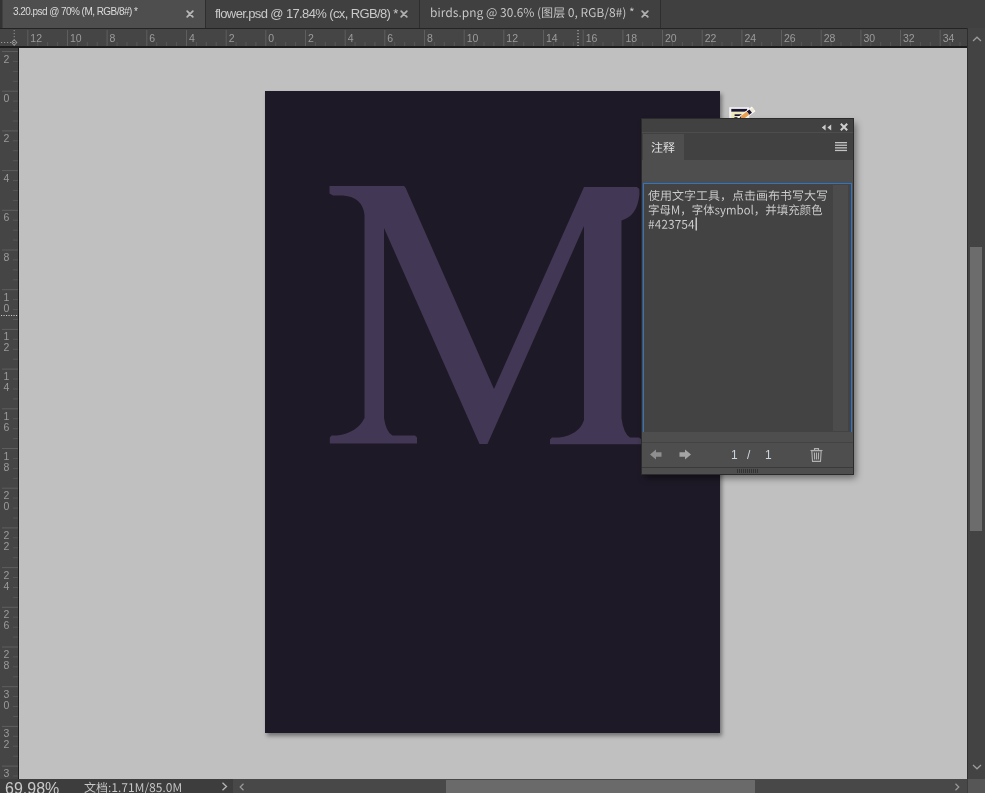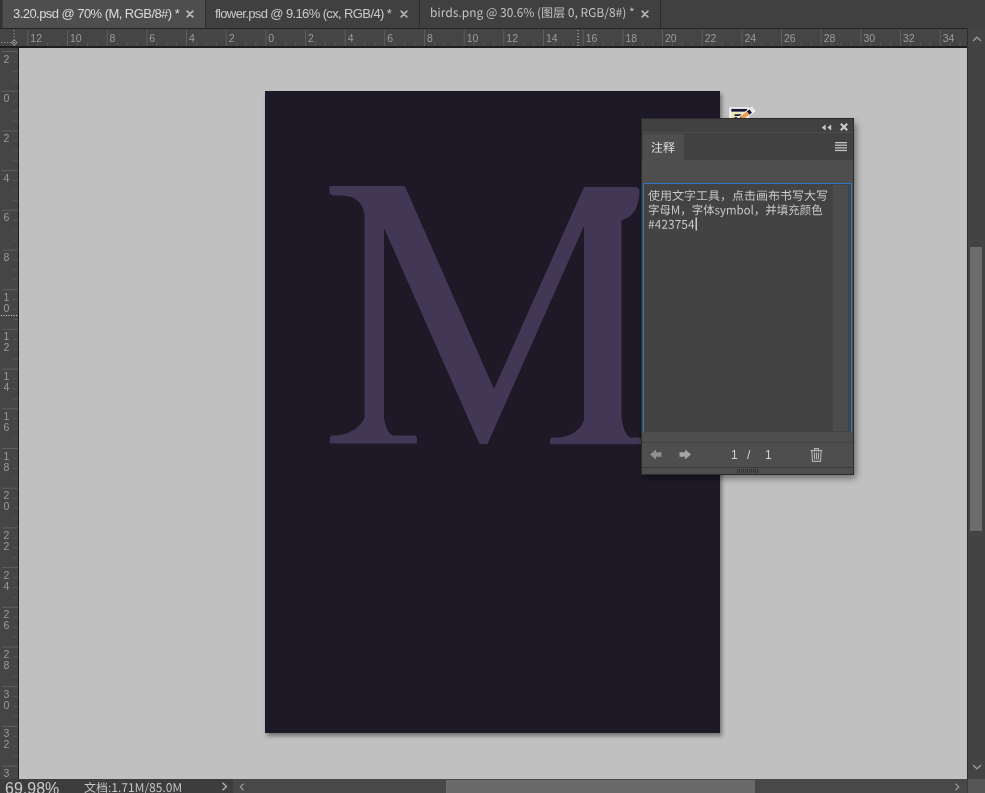--- a/index.html
+++ b/index.html
@@ -7,22 +7,22 @@
 </style></head><body>
 
 <div class="ab" style="left:0;top:0;width:985px;height:28px;background:#404040"></div>
 <div class="ab" style="left:3px;top:0;width:202px;height:28px;background:#4e4e4e"></div>
 <div class="ab" style="left:206px;top:0;width:213px;height:28px;background:#404040"></div>
 <div class="ab" style="left:421px;top:0;width:239px;height:28px;background:#404040"></div>
 <div class="ab" style="left:205px;top:0;width:1.3px;height:28px;background:#2e2e2e"></div>
 <div class="ab" style="left:419px;top:0;width:1.3px;height:28px;background:#2e2e2e"></div>
 <div class="ab" style="left:659.5px;top:0;width:1.3px;height:28px;background:#2e2e2e"></div>
 <div class="ab" style="left:0;top:0;width:2px;height:28px;background:#333333"></div>
-<div class="ab" style="left:13px;top:6px;font-size:13px;color:#dadada;letter-spacing:-0.55px">3.20.psd @ 70% (M, RGB/8#) *</div>
-<div class="ab" style="left:215px;top:6px;font-size:13px;color:#c9c9c9;letter-spacing:-0.62px">flower.psd @ 9.16% (cx, RGB/4) *</div>
+<div class="ab" style="left:13px;top:6px;font-size:10px;color:#dadada;letter-spacing:-0.55px">3.20.psd @ 70% (M, RGB/8#) *</div>
+<div class="ab" style="left:215px;top:6px;font-size:13px;color:#c9c9c9;letter-spacing:-0.62px">flower.psd @ 17.84% (cx, RGB/8) *</div>
 <svg class="ab" style="left:430px;top:5px" width="205" height="18" viewBox="0 0 205 18">
     <path fill="#c9c9c9" d="M3.97 12.15C5.46 12.15 6.80 10.87 6.80 8.64C6.80 6.62 5.89 5.31 4.21 5.31C3.48 5.31 2.76 5.72 2.16 6.22L2.20 5.06V2.44H1.10V12.0H1.98L2.07 11.32H2.12C2.68 11.84 3.37 12.15 3.97 12.15ZM3.79 11.23C3.36 11.23 2.77 11.06 2.20 10.56V7.12C2.82 6.55 3.39 6.24 3.93 6.24C5.18 6.24 5.66 7.2 5.66 8.65C5.66 10.26 4.87 11.23 3.79 11.23Z M8.52 12.0H9.62V5.48H8.52ZM9.07 4.14C9.50 4.14 9.80 3.85 9.80 3.40C9.80 2.98 9.50 2.69 9.07 2.69C8.64 2.69 8.35 2.98 8.35 3.40C8.35 3.85 8.64 4.14 9.07 4.14Z M11.82 12.0H12.92V7.81C13.35 6.70 14.01 6.3 14.55 6.3C14.83 6.3 14.97 6.33 15.19 6.40L15.39 5.46C15.19 5.35 14.98 5.31 14.70 5.31C13.98 5.31 13.30 5.84 12.85 6.67H12.82L12.72 5.48H11.82Z M18.69 12.15C19.47 12.15 20.17 11.73 20.67 11.23H20.71L20.80 12.0H21.70V2.44H20.60V4.95L20.66 6.07C20.08 5.60 19.59 5.31 18.82 5.31C17.34 5.31 16.00 6.63 16.00 8.74C16.00 10.92 17.06 12.15 18.69 12.15ZM18.93 11.23C17.79 11.23 17.13 10.30 17.13 8.73C17.13 7.24 17.97 6.24 19.02 6.24C19.56 6.24 20.06 6.43 20.60 6.92V10.34C20.06 10.94 19.53 11.23 18.93 11.23Z M25.62 12.15C27.15 12.15 27.98 11.28 27.98 10.22C27.98 8.98 26.95 8.60 26.00 8.24C25.27 7.96 24.6 7.72 24.6 7.11C24.6 6.6 24.98 6.16 25.81 6.16C26.38 6.16 26.84 6.42 27.28 6.74L27.81 6.06C27.32 5.65 26.60 5.31 25.8 5.31C24.37 5.31 23.55 6.13 23.55 7.16C23.55 8.28 24.54 8.71 25.45 9.04C26.17 9.31 26.94 9.62 26.94 10.28C26.94 10.84 26.52 11.30 25.65 11.30C24.87 11.30 24.3 10.99 23.72 10.52L23.19 11.25C23.80 11.77 24.69 12.15 25.62 12.15Z M30.09 12.15C30.52 12.15 30.88 11.82 30.88 11.32C30.88 10.82 30.52 10.48 30.09 10.48C29.65 10.48 29.30 10.82 29.30 11.32C29.30 11.82 29.65 12.15 30.09 12.15Z M32.86 14.74H33.97V12.54L33.93 11.4C34.52 11.89 35.14 12.15 35.73 12.15C37.22 12.15 38.56 10.87 38.56 8.64C38.56 6.62 37.65 5.31 35.97 5.31C35.22 5.31 34.48 5.74 33.9 6.24H33.87L33.76 5.48H32.86ZM35.55 11.23C35.12 11.23 34.54 11.06 33.97 10.56V7.12C34.59 6.55 35.16 6.24 35.7 6.24C36.94 6.24 37.42 7.2 37.42 8.65C37.42 10.26 36.63 11.23 35.55 11.23Z M40.30 12.0H41.41V7.27C42.06 6.61 42.51 6.27 43.18 6.27C44.05 6.27 44.42 6.79 44.42 8.01V12.0H45.51V7.87C45.51 6.21 44.89 5.31 43.52 5.31C42.63 5.31 41.95 5.80 41.34 6.43H41.31L41.20 5.48H40.30Z M49.82 15.0C51.84 15.0 53.12 13.95 53.12 12.74C53.12 11.66 52.35 11.19 50.85 11.19H49.57C48.69 11.19 48.43 10.89 48.43 10.48C48.43 10.12 48.61 9.91 48.85 9.70C49.14 9.85 49.5 9.93 49.81 9.93C51.15 9.93 52.2 9.06 52.2 7.66C52.2 7.10 51.98 6.62 51.67 6.32H53.00V5.48H50.73C50.50 5.38 50.18 5.31 49.81 5.31C48.50 5.31 47.37 6.21 47.37 7.64C47.37 8.42 47.79 9.06 48.22 9.39V9.44C47.88 9.68 47.50 10.11 47.50 10.65C47.50 11.17 47.76 11.52 48.09 11.72V11.78C47.48 12.15 47.13 12.69 47.13 13.26C47.13 14.37 48.24 15.0 49.82 15.0ZM49.81 9.19C49.06 9.19 48.43 8.59 48.43 7.64C48.43 6.68 49.05 6.12 49.81 6.12C50.59 6.12 51.20 6.68 51.20 7.64C51.20 8.59 50.56 9.19 49.81 9.19ZM49.98 14.24C48.79 14.24 48.09 13.8 48.09 13.10C48.09 12.73 48.28 12.33 48.75 12.0C49.04 12.07 49.35 12.09 49.59 12.09H50.72C51.58 12.09 52.04 12.31 52.04 12.92C52.04 13.59 51.24 14.24 49.98 14.24Z M61.36 14.07C62.30 14.07 63.14 13.86 63.92 13.39L63.62 12.74C63.03 13.09 62.28 13.34 61.45 13.34C59.17 13.34 57.45 11.85 57.45 9.24C57.45 6.10 59.77 4.06 62.16 4.06C64.59 4.06 65.88 5.65 65.88 7.82C65.88 9.55 64.92 10.59 64.06 10.59C63.33 10.59 63.07 10.08 63.33 9.01L63.86 6.33H63.14L62.98 6.88H62.96C62.71 6.44 62.35 6.22 61.89 6.22C60.32 6.22 59.30 7.92 59.30 9.33C59.30 10.56 60.01 11.24 60.92 11.24C61.52 11.24 62.12 10.83 62.55 10.32H62.59C62.67 11.00 63.24 11.34 63.97 11.34C65.18 11.34 66.64 10.11 66.64 7.77C66.64 5.13 64.94 3.33 62.25 3.33C59.25 3.33 56.65 5.68 56.65 9.27C56.65 12.40 58.75 14.07 61.36 14.07ZM61.14 10.48C60.6 10.48 60.19 10.14 60.19 9.27C60.19 8.25 60.85 6.99 61.89 6.99C62.26 6.99 62.50 7.14 62.76 7.56L62.38 9.68C61.92 10.24 61.51 10.48 61.14 10.48Z M73.17 12.15C74.74 12.15 76.00 11.22 76.00 9.64C76.00 8.43 75.18 7.66 74.14 7.41V7.35C75.08 7.03 75.70 6.31 75.70 5.24C75.70 3.85 74.62 3.04 73.14 3.04C72.13 3.04 71.35 3.49 70.69 4.09L71.28 4.78C71.78 4.28 72.39 3.93 73.10 3.93C74.02 3.93 74.59 4.48 74.59 5.32C74.59 6.27 73.98 7.00 72.15 7.00V7.84C74.19 7.84 74.89 8.54 74.89 9.61C74.89 10.62 74.16 11.24 73.10 11.24C72.10 11.24 71.44 10.76 70.93 10.23L70.36 10.94C70.94 11.58 71.80 12.15 73.17 12.15Z M80.01 12.15C81.68 12.15 82.75 10.64 82.75 7.57C82.75 4.52 81.68 3.04 80.01 3.04C78.33 3.04 77.28 4.52 77.28 7.57C77.28 10.64 78.33 12.15 80.01 12.15ZM80.01 11.26C79.02 11.26 78.33 10.15 78.33 7.57C78.33 5.00 79.02 3.91 80.01 3.91C81.01 3.91 81.69 5.00 81.69 7.57C81.69 10.15 81.01 11.26 80.01 11.26Z M85.00 12.15C85.44 12.15 85.8 11.82 85.8 11.32C85.8 10.82 85.44 10.48 85.00 10.48C84.56 10.48 84.21 10.82 84.21 11.32C84.21 11.82 84.56 12.15 85.00 12.15Z M90.28 12.15C91.65 12.15 92.82 11.00 92.82 9.3C92.82 7.45 91.86 6.54 90.37 6.54C89.68 6.54 88.92 6.93 88.38 7.59C88.42 4.87 89.42 3.94 90.64 3.94C91.17 3.94 91.70 4.21 92.04 4.62L92.66 3.94C92.17 3.42 91.51 3.04 90.60 3.04C88.89 3.04 87.34 4.35 87.34 7.8C87.34 10.70 88.60 12.15 90.28 12.15ZM88.40 8.47C88.98 7.65 89.65 7.35 90.19 7.35C91.26 7.35 91.77 8.11 91.77 9.3C91.77 10.5 91.12 11.29 90.28 11.29C89.18 11.29 88.52 10.29 88.40 8.47Z M95.79 8.59C97.00 8.59 97.8 7.57 97.8 5.79C97.8 4.04 97.00 3.04 95.79 3.04C94.59 3.04 93.80 4.04 93.80 5.79C93.80 7.57 94.59 8.59 95.79 8.59ZM95.79 7.92C95.1 7.92 94.63 7.2 94.63 5.79C94.63 4.39 95.1 3.72 95.79 3.72C96.49 3.72 96.96 4.39 96.96 5.79C96.96 7.2 96.49 7.92 95.79 7.92ZM96.04 12.15H96.79L101.65 3.04H100.90ZM101.92 12.15C103.12 12.15 103.92 11.14 103.92 9.37C103.92 7.60 103.12 6.61 101.92 6.61C100.72 6.61 99.93 7.60 99.93 9.37C99.93 11.14 100.72 12.15 101.92 12.15ZM101.92 11.48C101.23 11.48 100.75 10.77 100.75 9.37C100.75 7.96 101.23 7.28 101.92 7.28C102.61 7.28 103.10 7.96 103.10 9.37C103.10 10.77 102.61 11.48 101.92 11.48Z M109.94 14.35 110.61 14.05C109.58 12.34 109.09 10.30 109.09 8.26C109.09 6.24 109.58 4.21 110.61 2.49L109.94 2.18C108.84 3.98 108.18 5.91 108.18 8.26C108.18 10.63 108.84 12.56 109.94 14.35Z M115.63 8.65C116.59 8.85 117.81 9.27 118.48 9.61L118.86 9.0C118.18 8.68 116.97 8.29 116.01 8.1ZM114.43 10.17C116.08 10.37 118.16 10.86 119.31 11.26L119.71 10.59C118.54 10.21 116.47 9.74 114.85 9.56ZM112.14 2.44V12.96H113.00V12.45H121.23V12.96H122.13V2.44ZM113.00 11.65V3.26H121.23V11.65ZM116.10 3.50C115.5 4.48 114.46 5.42 113.43 6.03C113.62 6.15 113.94 6.43 114.07 6.57C114.43 6.33 114.80 6.04 115.17 5.72C115.53 6.10 115.98 6.46 116.46 6.79C115.44 7.27 114.28 7.63 113.22 7.84C113.37 8.01 113.56 8.36 113.65 8.58C114.82 8.30 116.08 7.86 117.22 7.24C118.22 7.78 119.36 8.19 120.50 8.44C120.61 8.23 120.84 7.92 121.00 7.76C119.95 7.57 118.89 7.24 117.96 6.81C118.86 6.22 119.61 5.54 120.12 4.72L119.60 4.42L119.47 4.46H116.36C116.54 4.23 116.71 4.00 116.85 3.76ZM115.66 5.24 115.75 5.16H118.86C118.42 5.62 117.85 6.04 117.20 6.42C116.59 6.07 116.06 5.67 115.66 5.24Z M126.78 6.52V7.33H133.60V6.52ZM125.64 3.27H132.86V4.71H125.64ZM124.72 2.49V6.01C124.72 7.92 124.62 10.59 123.50 12.48C123.73 12.56 124.12 12.79 124.30 12.93C125.47 10.96 125.64 8.02 125.64 6.01V5.49H133.76V2.49ZM126.58 12.76C126.96 12.62 127.53 12.57 132.76 12.22C132.94 12.54 133.11 12.84 133.23 13.06L134.06 12.66C133.65 11.92 132.80 10.65 132.14 9.73L131.36 10.05C131.67 10.48 132.01 11.00 132.32 11.50L127.69 11.78C128.32 11.11 128.97 10.26 129.52 9.38H134.44V8.59H126.0V9.38H128.38C127.86 10.29 127.18 11.13 126.97 11.37C126.70 11.67 126.46 11.89 126.26 11.92C126.37 12.15 126.52 12.58 126.58 12.76Z M141.15 12.15C142.82 12.15 143.89 10.64 143.89 7.57C143.89 4.52 142.82 3.04 141.15 3.04C139.47 3.04 138.42 4.52 138.42 7.57C138.42 10.64 139.47 12.15 141.15 12.15ZM141.15 11.26C140.16 11.26 139.47 10.15 139.47 7.57C139.47 5.00 140.16 3.91 141.15 3.91C142.15 3.91 142.83 5.00 142.83 7.57C142.83 10.15 142.15 11.26 141.15 11.26Z M145.38 14.28C146.45 13.82 147.13 12.92 147.13 11.77C147.13 10.96 146.78 10.48 146.20 10.48C145.76 10.48 145.38 10.77 145.38 11.25C145.38 11.73 145.75 12.02 146.18 12.02L146.31 12.01C146.30 12.73 145.85 13.30 145.11 13.63Z M152.82 7.38V4.10H154.29C155.67 4.10 156.43 4.51 156.43 5.66C156.43 6.81 155.67 7.38 154.29 7.38ZM156.54 12.0H157.78L155.55 8.14C156.74 7.86 157.53 7.04 157.53 5.66C157.53 3.84 156.25 3.20 154.46 3.20H151.71V12.0H152.82V8.26H154.40Z M162.79 12.15C163.96 12.15 164.94 11.72 165.50 11.13V7.43H162.61V8.36H164.48V10.66C164.13 10.99 163.52 11.18 162.9 11.18C161.01 11.18 159.96 9.79 159.96 7.57C159.96 5.37 161.11 4.02 162.88 4.02C163.76 4.02 164.34 4.39 164.78 4.84L165.38 4.12C164.88 3.59 164.07 3.04 162.85 3.04C160.52 3.04 158.82 4.76 158.82 7.60C158.82 10.46 160.47 12.15 162.79 12.15Z M167.60 12.0H170.4C172.36 12.0 173.73 11.14 173.73 9.42C173.73 8.21 172.99 7.52 171.94 7.32V7.26C172.77 6.99 173.23 6.22 173.23 5.35C173.23 3.80 171.98 3.20 170.20 3.20H167.60ZM168.70 6.93V4.08H170.06C171.44 4.08 172.14 4.46 172.14 5.49C172.14 6.39 171.52 6.93 170.01 6.93ZM168.70 11.11V7.8H170.24C171.79 7.8 172.64 8.29 172.64 9.38C172.64 10.57 171.75 11.11 170.24 11.11Z M174.40 14.14H175.21L178.8 2.47H178.00Z M182.34 12.15C183.98 12.15 185.08 11.16 185.08 9.88C185.08 8.67 184.38 8.01 183.61 7.57V7.51C184.12 7.10 184.77 6.31 184.77 5.38C184.77 4.03 183.86 3.07 182.36 3.07C180.99 3.07 179.95 3.97 179.95 5.30C179.95 6.22 180.50 6.88 181.14 7.33V7.38C180.33 7.81 179.53 8.64 179.53 9.81C179.53 11.17 180.70 12.15 182.34 12.15ZM182.94 7.22C181.89 6.81 180.94 6.34 180.94 5.30C180.94 4.45 181.53 3.88 182.35 3.88C183.28 3.88 183.84 4.57 183.84 5.44C183.84 6.09 183.52 6.69 182.94 7.22ZM182.35 11.34C181.29 11.34 180.50 10.65 180.50 9.71C180.50 8.87 181.00 8.18 181.71 7.72C182.96 8.23 184.04 8.66 184.04 9.85C184.04 10.72 183.37 11.34 182.35 11.34Z M186.85 12.0H187.56L187.89 9.25H189.67L189.34 12.0H190.06L190.39 9.25H191.64V8.49H190.48L190.74 6.50H191.90V5.74H190.82L191.13 3.28H190.41L190.10 5.74H188.31L188.62 3.28H187.92L187.60 5.74H186.38V6.50H187.52L187.27 8.49H186.12V9.25H187.17ZM187.98 8.49 188.23 6.50H190.02L189.76 8.49Z M193.48 14.35C194.59 12.56 195.25 10.63 195.25 8.26C195.25 5.91 194.59 3.98 193.48 2.18L192.80 2.49C193.83 4.21 194.35 6.24 194.35 8.26C194.35 10.30 193.83 12.34 192.80 14.05Z M200.89 6.34 201.85 5.20 202.78 6.34 203.31 5.97 202.54 4.71 203.85 4.16 203.65 3.55 202.28 3.88 202.16 2.44H201.51L201.39 3.90L200.02 3.55L199.82 4.16L201.12 4.71L200.36 5.97Z"></path>
   </svg>
 <svg class="ab" style="left:186px;top:10px" width="8px" height="8px" viewBox="0 0 10 10">
     <path stroke="#b8b8b8" stroke-width="2.2" stroke-linecap="round" d="M1.5 1.5 L8.5 8.5 M8.5 1.5 L1.5 8.5"></path>
   </svg>
 <svg class="ab" style="left:400px;top:10px" width="8px" height="8px" viewBox="0 0 10 10">
     <path stroke="#b0b0b0" stroke-width="2.2" stroke-linecap="round" d="M1.5 1.5 L8.5 8.5 M8.5 1.5 L1.5 8.5"></path>
   </svg>
 <svg class="ab" style="left:641px;top:10px" width="8px" height="8px" viewBox="0 0 10 10">

